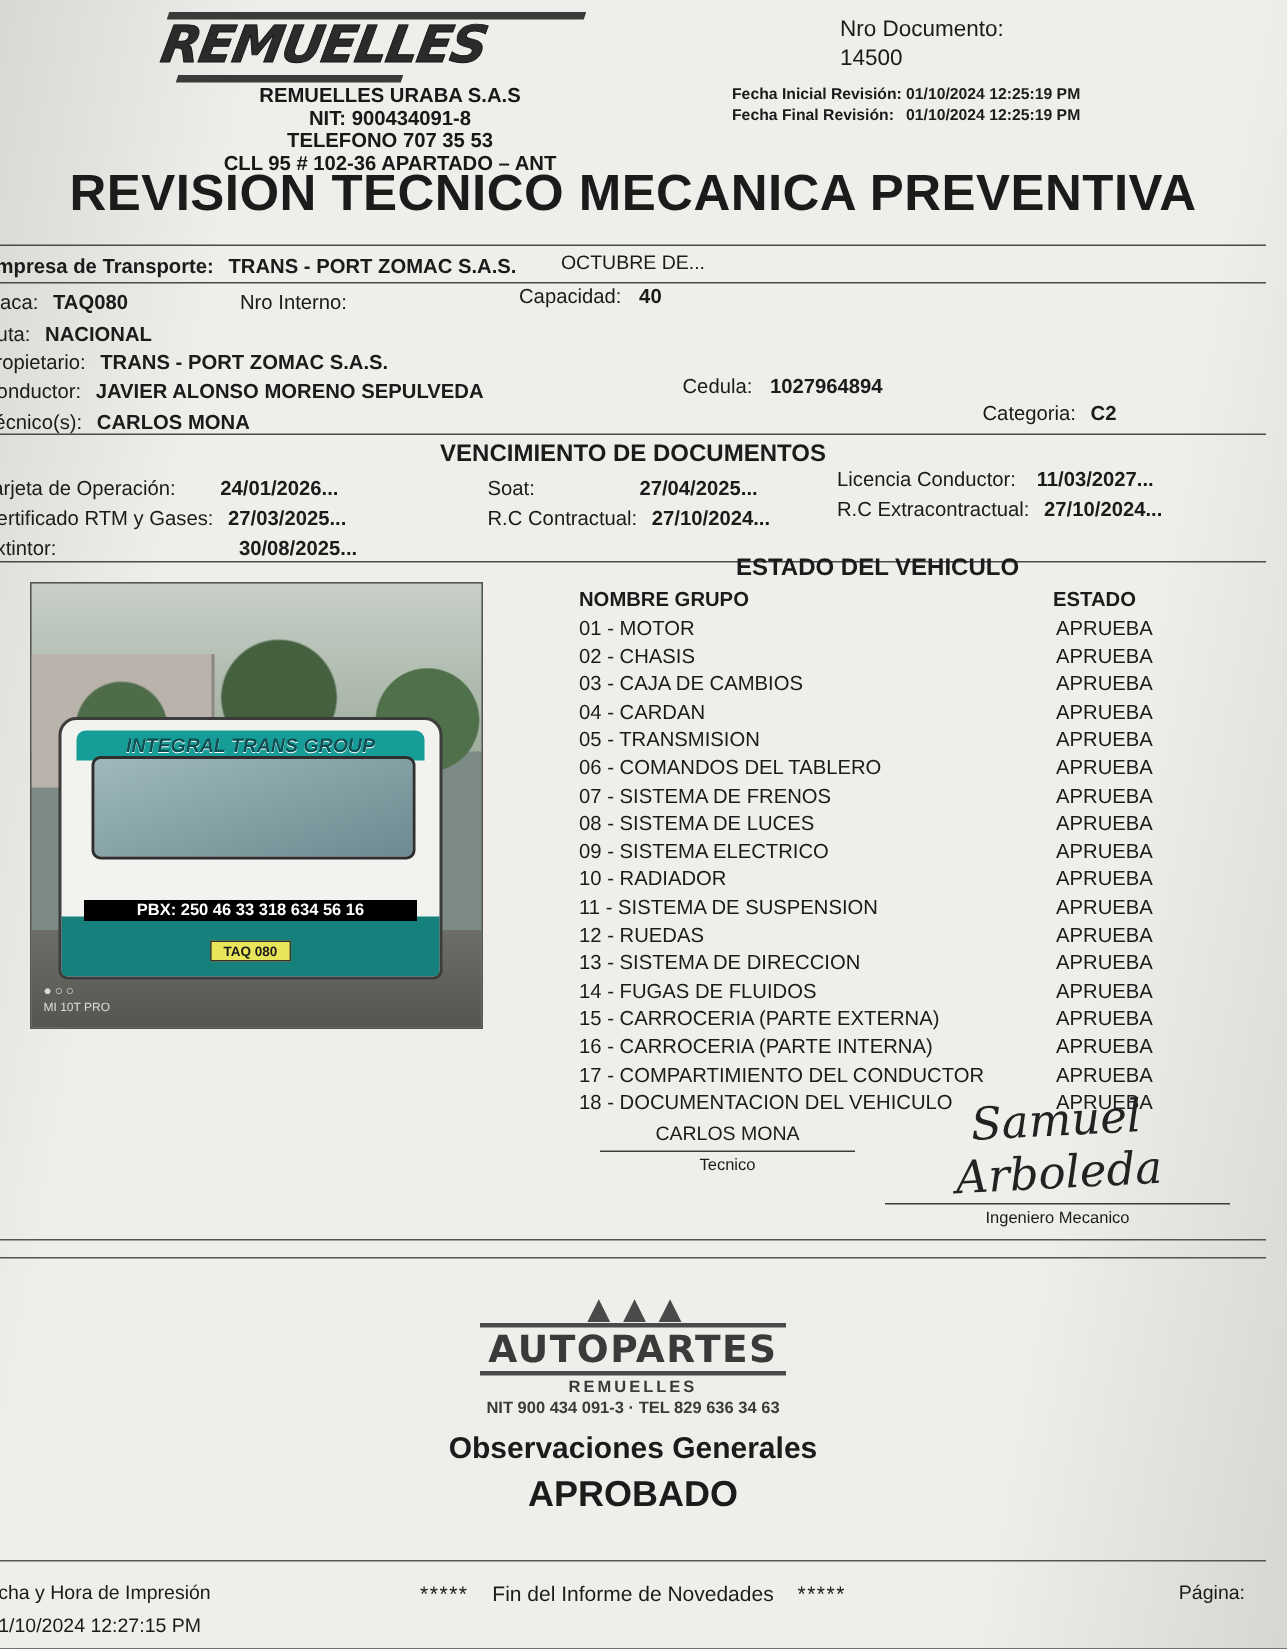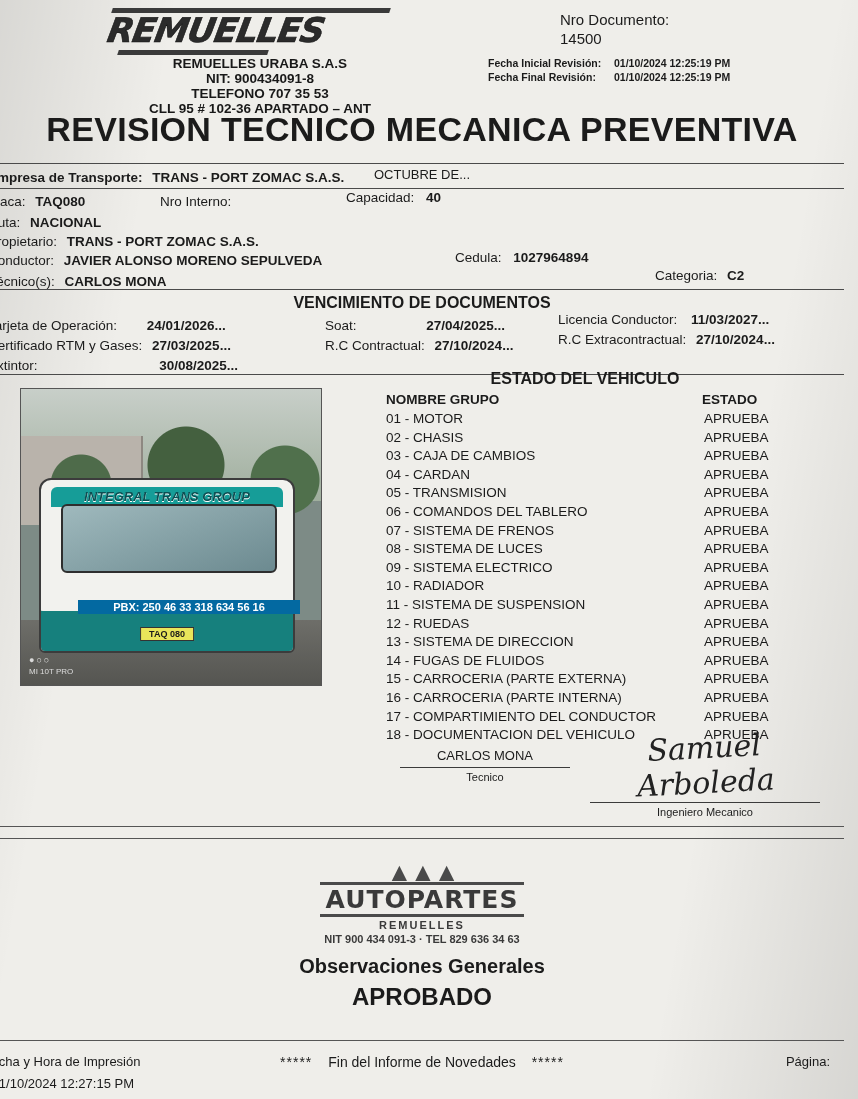--- a/index.html
+++ b/index.html
@@ -99,21 +99,21 @@
   .rev-dates {
     position: absolute;
     left: 488px;
     top: 56px;
     width: 356px;
     font-size: 10.5px;
     font-weight: bold;
     line-height: 14px;
   }
   .rev-dates .row { display: flex; }
-  .rev-dates .lbl { width: 126px; }
+  .rev-dates .lbl { width: 116px; }
   .rev-dates .val { flex: 1; }
 
   .main-title {
     position: absolute;
     left: 0;
     top: 110px;
     width: 844px;
     text-align: center;
     font-size: 34px;
     font-weight: bold;
@@ -226,23 +226,22 @@
   .ph-bustext small { display:block; font-size: 7px; font-weight: normal; font-style: normal;}
   .ph-pbx {
     position: absolute;
     left: 6%;
     bottom: 22%;
     width: 88%;
     text-align: center;
     font-size: 11px;
     font-weight: bold;
     color: #ffffff;
-    background: #0369a1;
+    background: #000000;
     padding: 1px 0;
-    margin-left: 22px;
   }
   .ph-plate {
     position: absolute;
     left: 50%;
     transform: translateX(-50%);
     bottom: 6%;
     background: #e9e55a;
     color: #1a1a1a;
     font-size: 9px;
     font-weight: bold;

